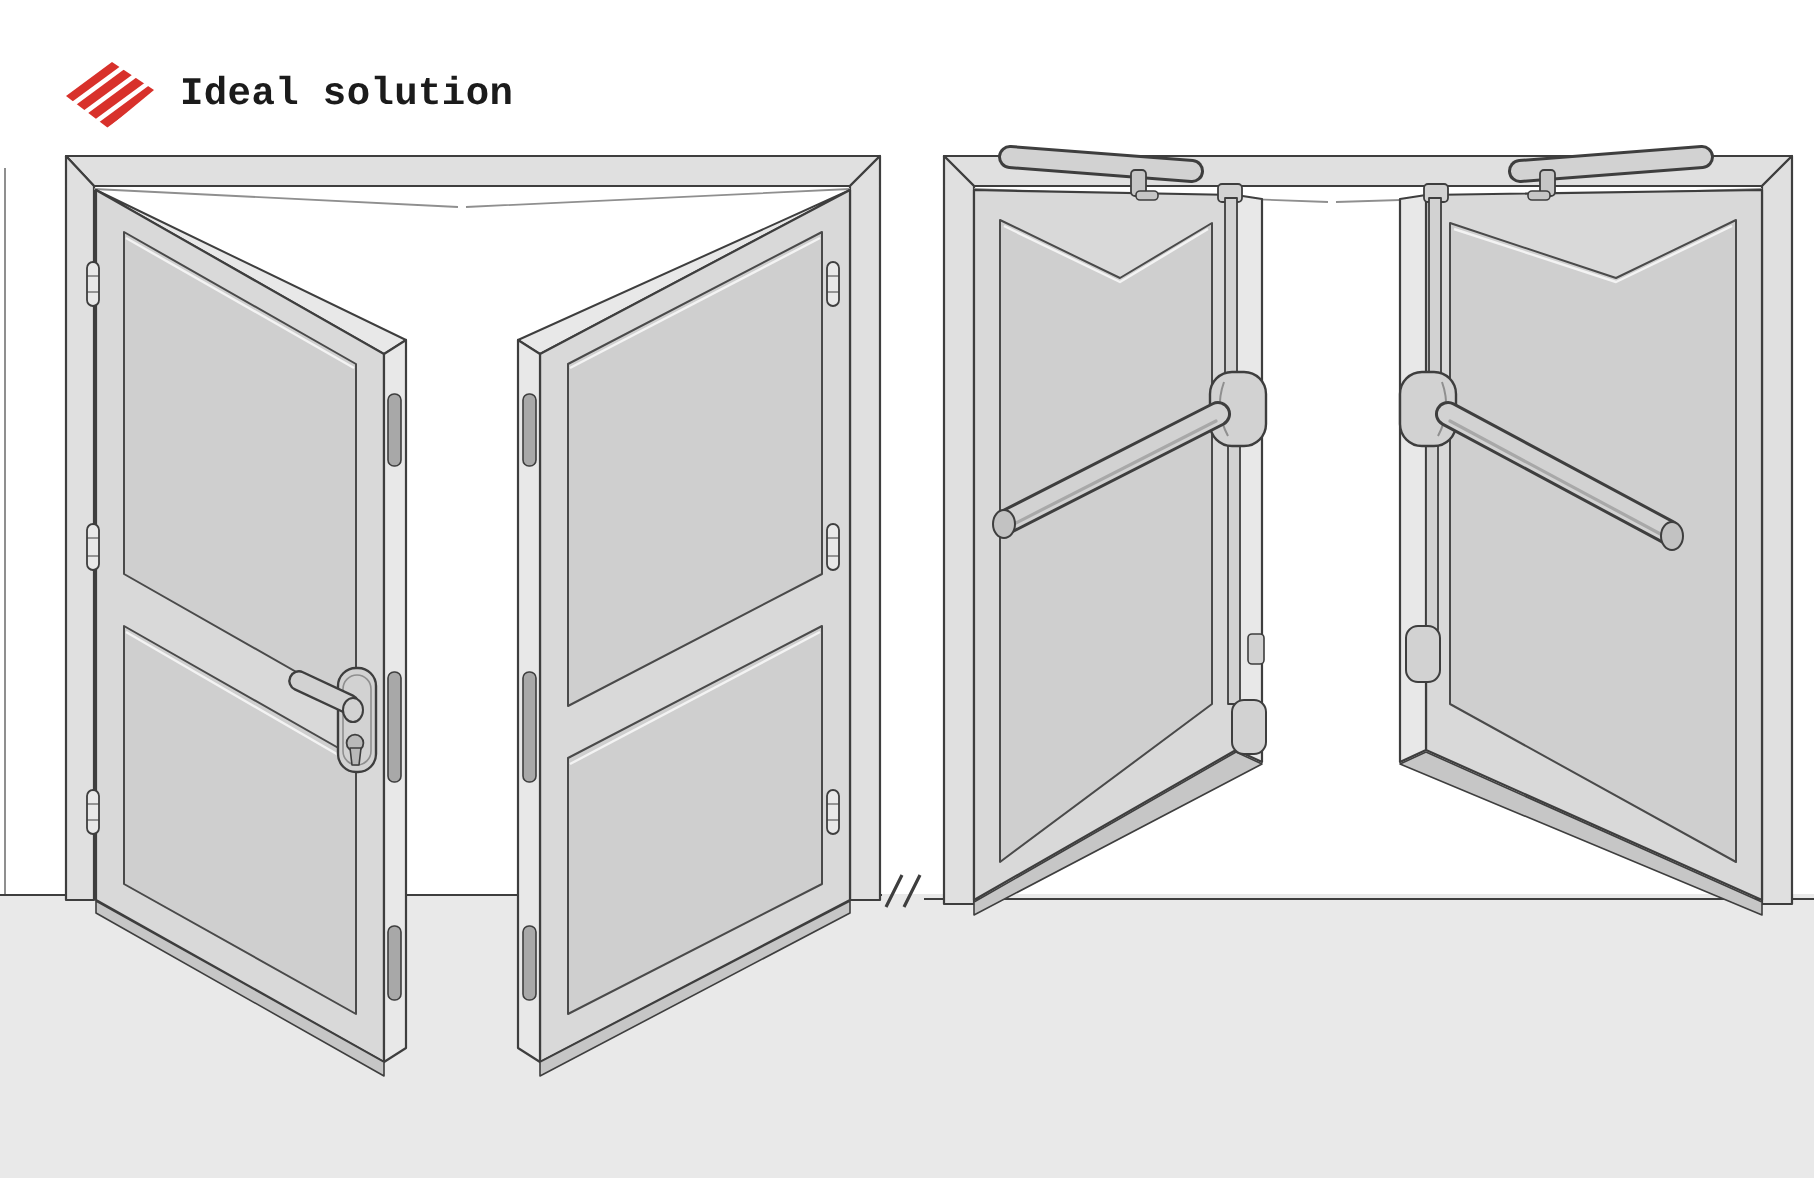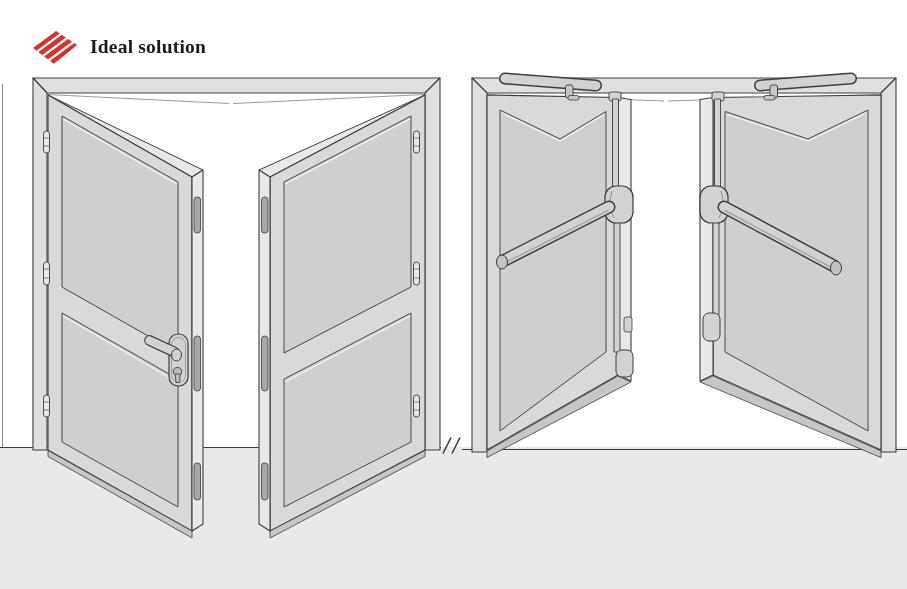--- a/index.html
+++ b/index.html
@@ -1,21 +1,21 @@
 <!DOCTYPE html>
 <html style="--background: #ffffff; --title-color: #1b1b1b; --accent-red: #d8312b; --line-color: #3e3e3e; --soft-line-color: #8f8f8f; --floor-color: #e9e9e9; --frame-color: #e0e0e0; --door-face-color: #d9d9d9; --panel-color: #cfcfcf; --edge-color: #e8e8e8; --shadow-color: #c6c6c6; --hardware-color: #d2d2d2; --plate-color: #a8a8a8; --highlight-color: #f3f3f3;"><head>
 <meta charset="utf-8">
 <style>
   html,body{margin:0;padding:0;background:#fff;}
   .stage{
     position:relative;
     width:907px;height:589px;
     background:var(--background,#fff);
     overflow:hidden;
-    font-family:Liberation Serif, serif;
+    font-family:Liberation Mono, monospace;
   }
   .brand{
     position:absolute;left:32px;top:28px;
     display:flex;align-items:center;gap:12px;
     z-index:5;
   }
   .brand-title{
     font-size:19.5px;
     font-weight:700;
     letter-spacing:.2px;

